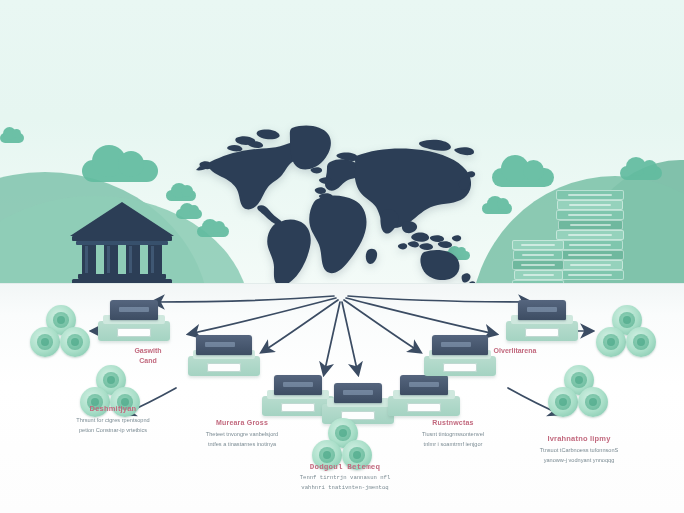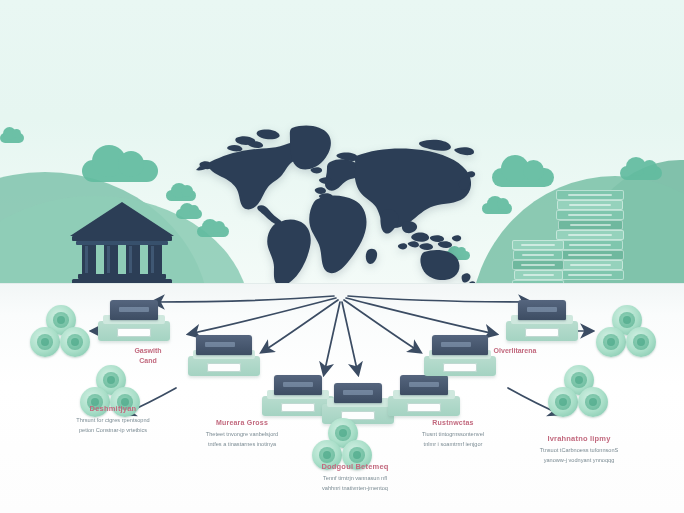--- a/index.html
+++ b/index.html
@@ -367,21 +367,21 @@
     <div class="bd">Thrsunt for ctgres rpentsopnd</div>
     <div class="bd">petion Constnar-ip vrtetbics</div>
   </div>
 
   <div class="label small" style="left:182px;top:418px;width:120px;">
     <div class="hd">Mureara Gross</div>
     <div class="bd">Theteet tnvongre vanbelsjord</div>
     <div class="bd">tntfes a tinastarnes inotinya</div>
   </div>
 
-  <div class="label" style="left:290px;top:462px;width:130px;">
+  <div class="label" style="left:280px;top:462px;width:130px;font-family:Liberation Mono, monospace;">
     <div class="hd">Dodgoul Betemeq</div>
     <div class="bd">Tennf tirntrjn vannasun nfl</div>
     <div class="bd">vahhnri tnativnten-jmentoq</div>
   </div>
 
   <div class="label small" style="left:392px;top:418px;width:122px;">
     <div class="hd">Rustnwctas</div>
     <div class="bd">Tiusnt tintogrnssontenvel</div>
     <div class="bd">tnlmr i soamtrrnf ienjgor</div>
   </div>

